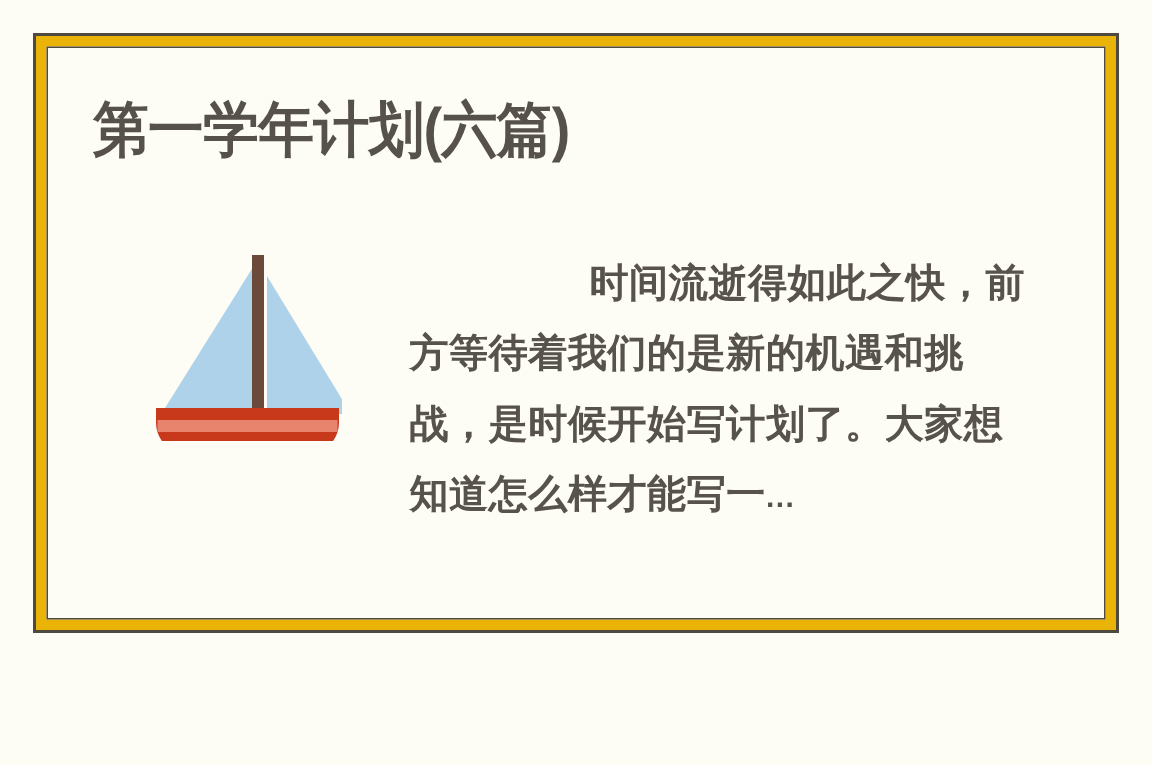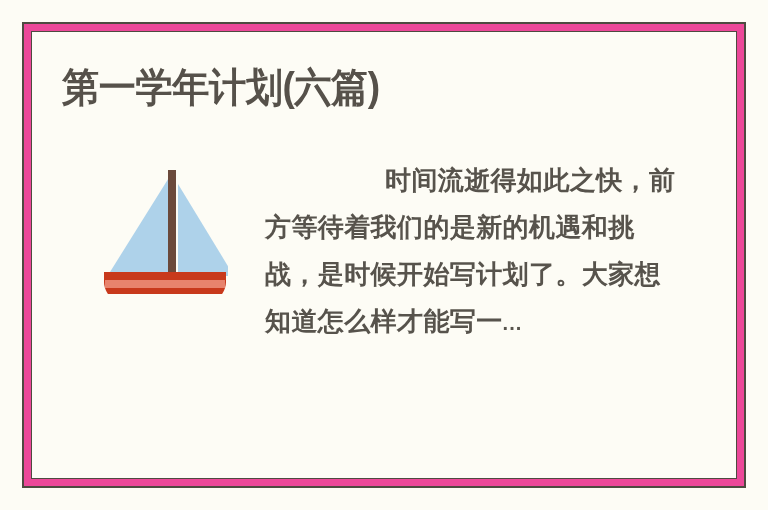--- a/index.html
+++ b/index.html
@@ -12,24 +12,24 @@
     background: #fdfcf5;
     font-family: "Liberation Sans", "DejaVu Sans", sans-serif;
     overflow: hidden;
   }
 
   .card {
     position: absolute;
     left: 22px;
     top: 22px;
     width: 724px;
-    height: 466px;
+    height: 400px;
     box-sizing: border-box;
     border: 2px solid #4e4a40;
-    background: #ec4899;
+    background: #eab308;
   }
 
   .card-inner {
     position: absolute;
     left: 7px;
     top: 7px;
     right: 7px;
     bottom: 7px;
     box-sizing: border-box;
     border: 1px solid #4e4a40;
@@ -72,21 +72,21 @@
     top: 7px;
     width: 126px;
     height: 130px;
   }
 
   .article-text {
     position: absolute;
     left: 193px;
     top: 0;
     width: 413px;
-    margin: 0;
+    margin: 8px;
     font-size: 26px;
     line-height: 47px;
     font-weight: bold;
     color: #57534c;
     text-indent: 120px;
     letter-spacing: 0.4px;
     word-break: break-all;
   }
 
   .ellipsis-dots {

